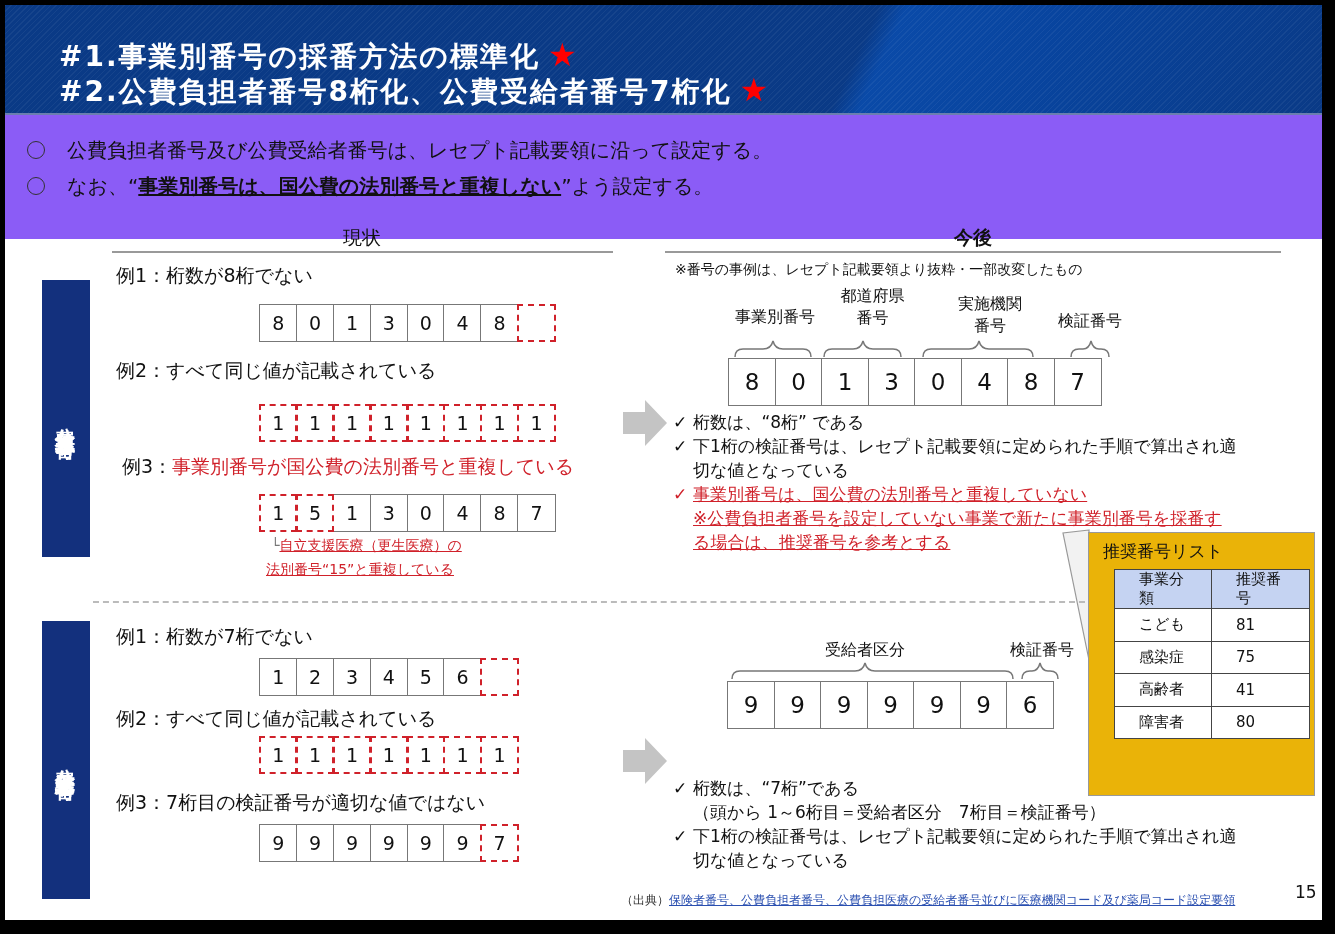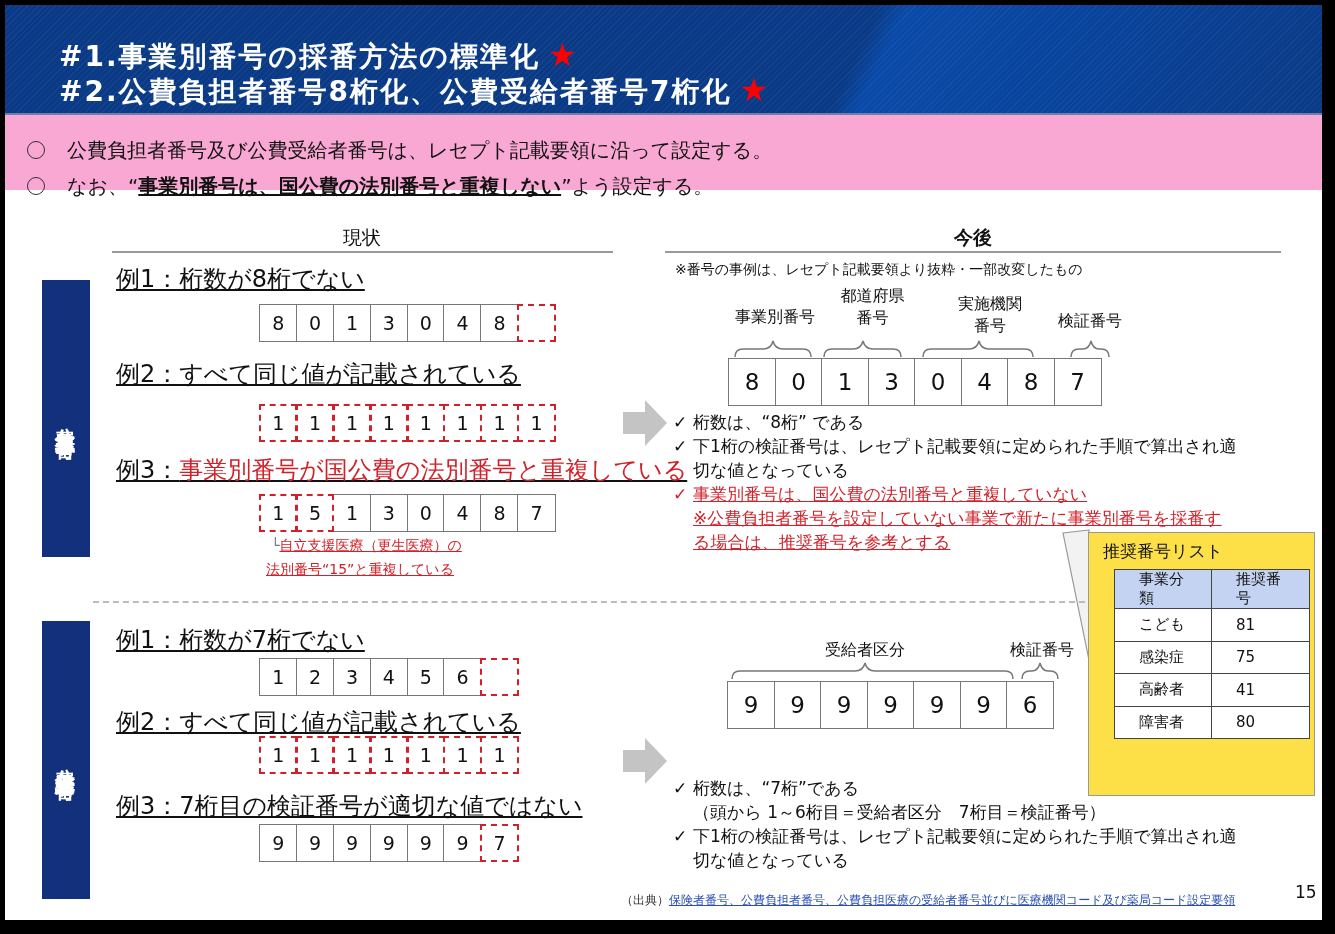--- a/index.html
+++ b/index.html
@@ -11,35 +11,35 @@
   .hdr { position: absolute; left: 0; top: 0; width: 1317px; height: 108px;
     background: linear-gradient(115deg, #0a3a86 0%, #0a3a86 64%, #0a4aa8 66%, #08449e 78%, #0a3a86 100%); }
   .hdr::after { content: ""; position: absolute; inset: 0;
     background: repeating-linear-gradient(135deg, rgba(255,255,255,0.05) 0 1px, rgba(0,0,0,0) 1px 4px); }
   .hdr-line { position: absolute; left: 54px; color: #fff; font-weight: bold; font-size: 28px; letter-spacing: 2px; white-space: nowrap; z-index: 2; }
   .hdr-line .star { color: #ff0000; font-size: 32px; margin-left: 8px; }
   .hdr-l1 { top: 31px; }
   .hdr-l2 { top: 66px; }
 
   
-  .summary { position: absolute; left: 0; top: 108px; width: 1317px; height: 77px; background: #f9a8d4; border-top: 2px solid #6b7fb0; }
+  .summary { position: absolute; left: 0; top: 108px; width: 1317px; height: 126px; background: #8b5cf6; border-top: 2px solid #6b7fb0; }
   .sum-row { position: absolute; left: 22px; font-size: 20px; color: #111; white-space: nowrap; }
   .sum-row .circle { display: inline-block; width: 18px; height: 18px; border: 1.5px solid #333; border-radius: 50%; vertical-align: -2px; margin-right: 22px; }
   .sum-row b { text-decoration: underline; }
   .sr1 { top: 22px; } .sr2 { top: 58px; }
 
   
   .sec-title { position: absolute; font-size: 19px; color: #111; text-align: center; }
   .sec-line { position: absolute; height: 2px; background: #999; }
 
   
   .side { position: absolute; width: 48px; background: #13307d; color: #fff; font-weight: bold; font-size: 20px;
     display: flex; align-items: center; justify-content: center; writing-mode: vertical-rl; letter-spacing: 2px; }
 
-  .ex-title { position: absolute; font-size: 24px; color: #111; text-decoration: underline; white-space: nowrap; }
+  .ex-title { position: absolute; font-size: 19px; color: #111; white-space: nowrap; }
   .ex-title .red { color: #d0212a; }
 
   .digits { position: absolute; display: flex; }
   .cell { width: 38.4px; height: 38px; border: 1.5px solid #777; margin-left: -1.5px; display: flex; align-items: center; justify-content: center;
     font-size: 19px; color: #111; background: #fff; position: relative; }
   .cell:first-child { margin-left: 0; }
   .cell.bad { border: 2px dashed #d0212a; z-index: 2; }
 
   .note-red { position: absolute; font-size: 14px; color: #d0212a; white-space: nowrap; line-height: 24px; }
   .note-red span.u { text-decoration: underline; }
@@ -55,21 +55,21 @@
   .check { position: absolute; font-size: 17px; color: #111; line-height: 24px; white-space: nowrap; }
   .check.red { color: #d0212a; }
   .check.red .u { text-decoration: underline; }
   .check .mk { display: inline-block; width: 20px; }
 
   .small-note { position: absolute; font-size: 14px; color: #111; white-space: nowrap; }
 
   .dash-sep { position: absolute; height: 0; border-top: 2px dashed #bbb; }
 
   
-  .callout { position: absolute; left: 1083px; top: 527px; width: 227px; height: 264px; background: #fde047; border: 1.5px solid #999; }
+  .callout { position: absolute; left: 1083px; top: 527px; width: 227px; height: 264px; background: #eab308; border: 1.5px solid #999; }
   .callout-title { position: absolute; left: 14px; top: 7px; font-size: 17px; color: #111; }
   .rec-table { position: absolute; left: 25px; top: 36px; border-collapse: collapse; width: 196px; }
   .rec-table th, .rec-table td { border: 1.5px solid #444; font-size: 15px; text-align: left; padding: 0 24px; height: 32.5px; font-weight: normal; color: #111; }
   .rec-table th { background: #c5d3f2; }
   .rec-table td { background: #fff; }
 
   .source { position: absolute; left: 616px; top: 887px; font-size: 12px; color: #333; white-space: nowrap; }
   .source .link { color: #2a4fb0; text-decoration: underline; }
   .page-no { position: absolute; left: 1290px; top: 877px; font-size: 17px; color: #111; }
 </style>
@@ -120,21 +120,21 @@
       <div class="cell bad">1</div>
       <div class="cell bad">1</div>
       <div class="cell bad">1</div>
       <div class="cell bad">1</div>
       <div class="cell bad">1</div>
       <div class="cell bad">1</div>
       <div class="cell bad">1</div>
       <div class="cell bad">1</div>
     </div>
 
-  <div class="ex-title" style="left:111px; top:449px;">
+  <div class="ex-title" style="left:117px; top:449px;">
     <span>例3：</span><span class="red">事業別番号が国公費の法別番号と重複している</span>
   </div>
   <div class="digits" id="f-ex3" style="left:254px; top:489px;">
       <div class="cell bad">1</div>
       <div class="cell bad">5</div>
       <div class="cell">1</div>
       <div class="cell">3</div>
       <div class="cell">0</div>
       <div class="cell">4</div>
       <div class="cell">8</div>

